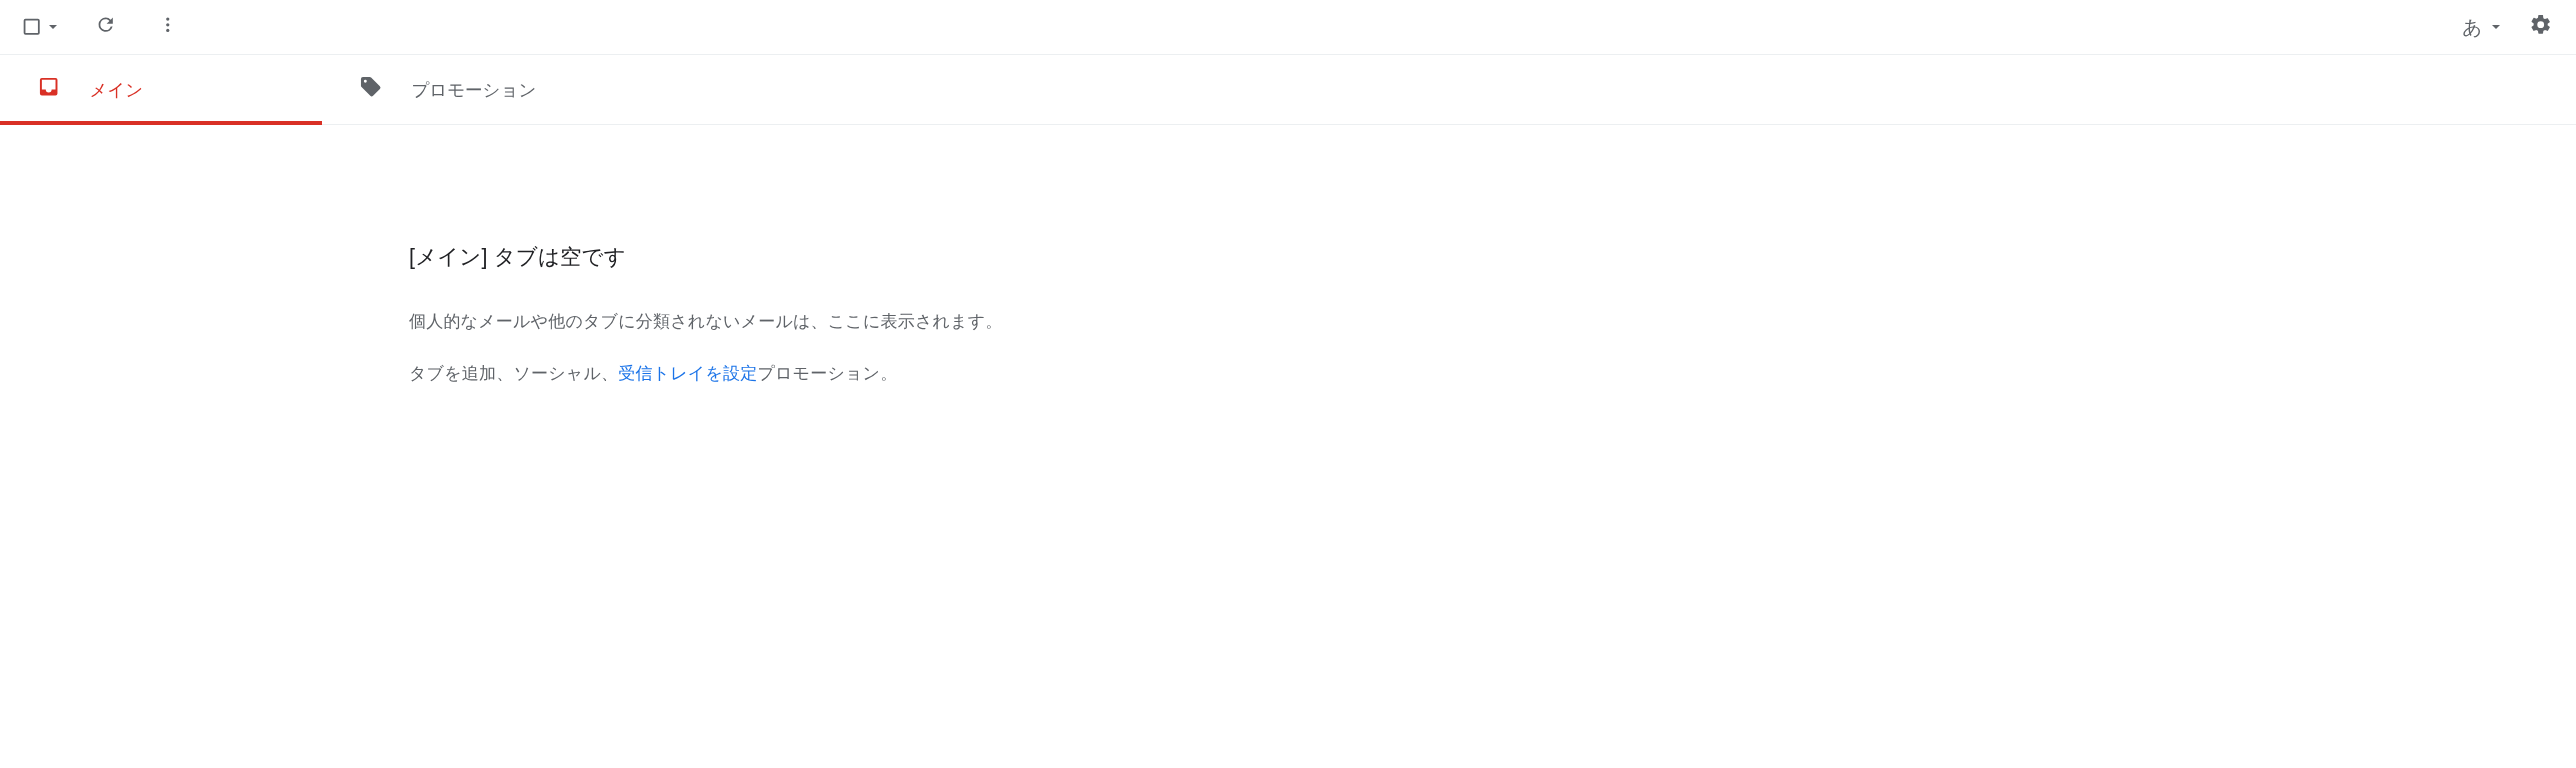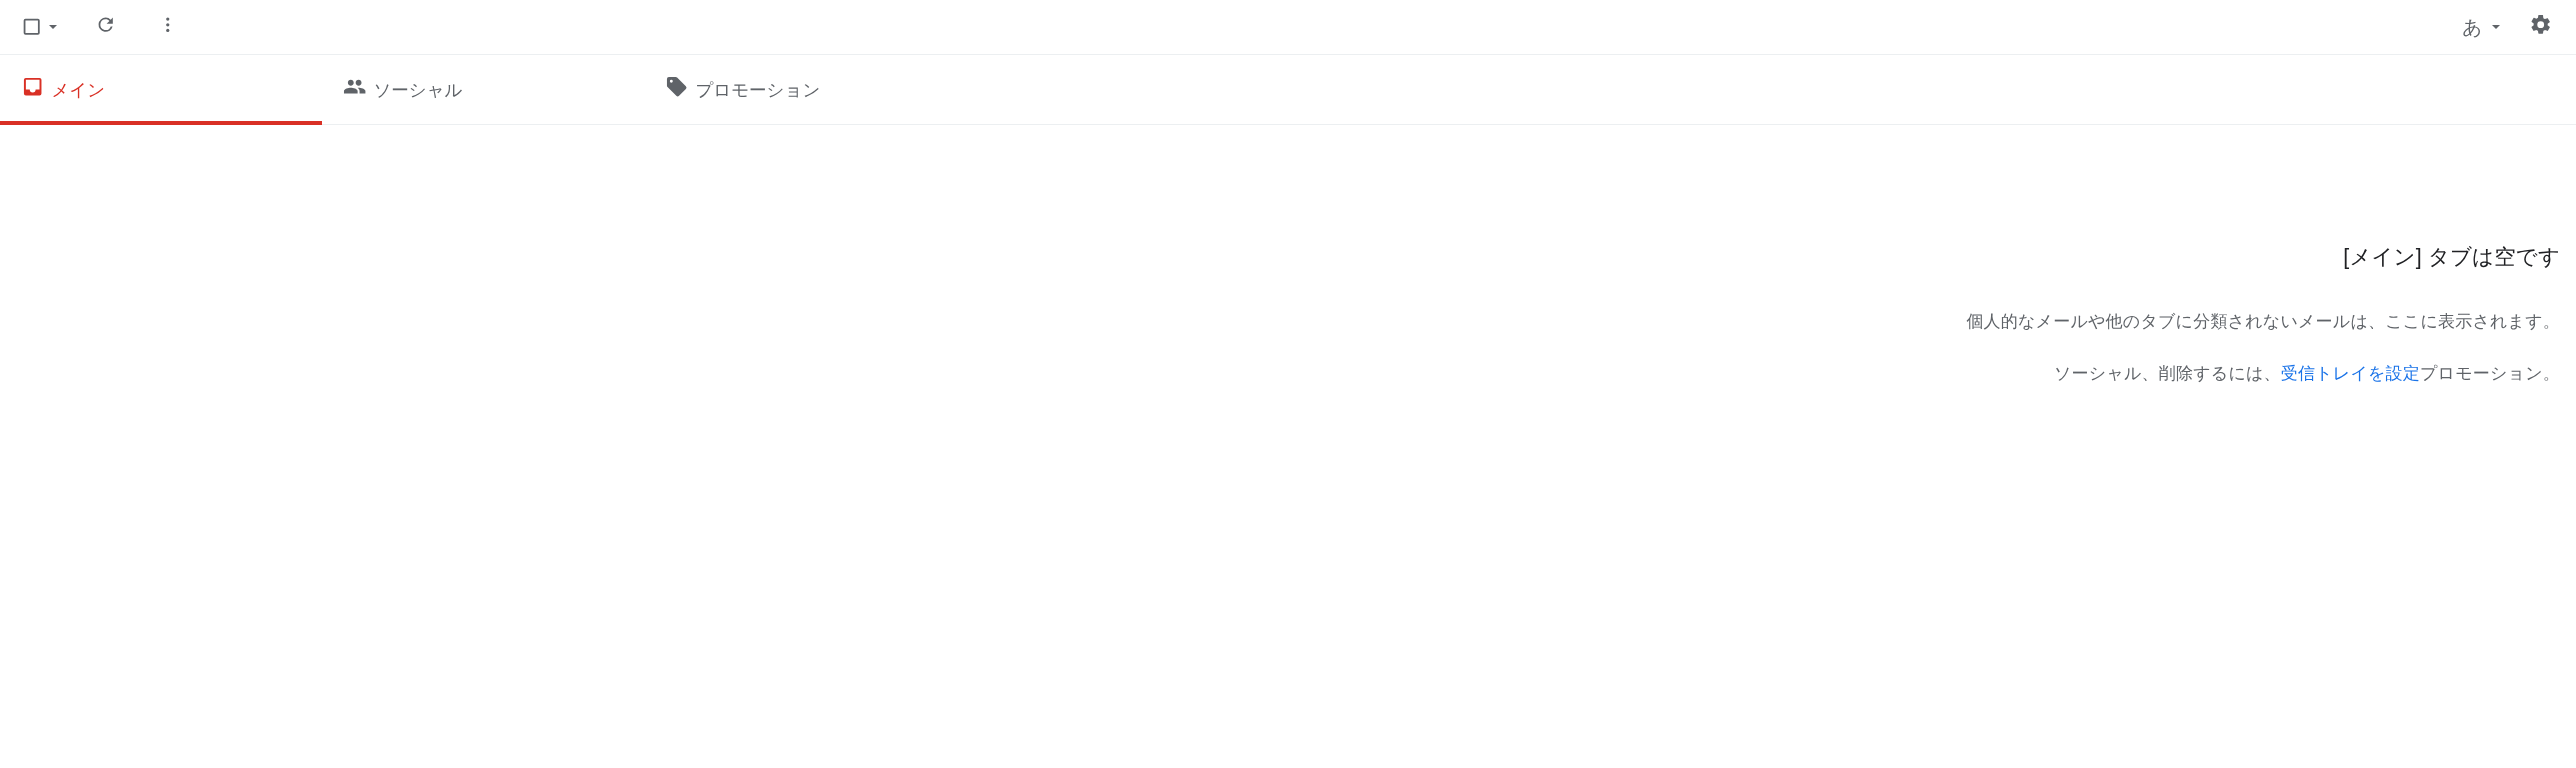--- a/index.html
+++ b/index.html
@@ -27,43 +27,42 @@
 
   .tabs {
     display: flex;
     height: 70px;
     border-bottom: 1px solid #eceff1;
   }
   .tab {
     width: 322px;
     display: flex;
     align-items: center;
-    gap: 7px;
-    padding: 0 21px;
+    gap: 29px;
+    padding: 0 37px;
     color: #5f6368;
     font-size: 17.5px;
     cursor: pointer;
     position: relative;
   }
   .tab svg { width: 23.4px; height: 23.4px; fill: #5f6368; flex: none; }
   .tab.active { color: #d93025; }
   .tab.active svg { fill: #d93025; }
   .tab.active::after {
     content: "";
     position: absolute;
     left: 0; right: 0; bottom: -1px;
     height: 3.9px;
     background: #d93025;
   }
   .tab-label { white-space: nowrap; }
 
   .empty-state {
     padding: 117px 16px 0 409px;
     color: #202124;
-    text-align: right;
   }
   .empty-title {
     font-size: 21.4px;
     color: #202124;
     margin-bottom: 39px;
     letter-spacing: 0.2px;
   }
   .empty-line {
     font-size: 17px;
     color: #5f6368;
@@ -128,40 +127,32 @@
 
   <div class="tab active">
     <span>
       <svg viewBox="0 0 24 24">
           <path d="M19 3H5a2 2 0 0 0-2 2v14a2 2 0 0 0 2 2h14a2 2 0 0 0 2-2V5a2 2 0 0 0-2-2zm0 12h-4a3 3 0 0 1-6 0H5V5h14v10z"></path>
         </svg>
     </span>
     <span class="tab-label">メイン</span>
   </div>
 
-  <div class="tab">
-    <span>
-      <svg viewBox="0 0 24 24">
-          <path d="M16 11c1.66 0 3-1.34 3-3s-1.34-3-3-3-3 1.34-3 3 1.34 3 3 3zm-8 0c1.66 0 3-1.34 3-3S9.66 5 8 5 5 6.34 5 8s1.34 3 3 3zm0 2c-2.33 0-7 1.17-7 3.5V19h14v-2.5C15 14.17 10.33 13 8 13zm8 0c-.29 0-.62.02-.97.05 1.16.84 1.97 1.97 1.97 3.45V19h6v-2.5c0-2.33-4.67-3.5-7-3.5z"></path>
-        </svg>
-    </span>
-    <span class="tab-label">ソーシャル</span>
-  </div>
 
   <div class="tab">
     <span>
       <svg viewBox="0 0 24 24">
           <path d="M21.41 11.58 12.41 2.58A2 2 0 0 0 11 2H4a2 2 0 0 0-2 2v7a2 2 0 0 0 .59 1.41l9 9a2 2 0 0 0 2.83 0l7-7a2 2 0 0 0-.01-2.83zM6.5 8A1.5 1.5 0 1 1 8 6.5 1.5 1.5 0 0 1 6.5 8z"></path>
         </svg>
     </span>
     <span class="tab-label">プロモーション</span>
   </div>
 
 </div>
 
 <div class="empty-state">
   <div class="empty-title">[メイン] タブは空です</div>
   <div class="empty-line">個人的なメールや他のタブに分類されないメールは、ここに表示されます。</div>
   <div class="empty-line">
-    <span>ソーシャル、削除するには、</span><a>受信トレイを設定</a><span>プロモーション。</span>
+    <span>タブを追加、ソーシャル、</span><a>受信トレイを設定</a><span>プロモーション。</span>
   </div>
 </div>
 
 
 </body></html>

